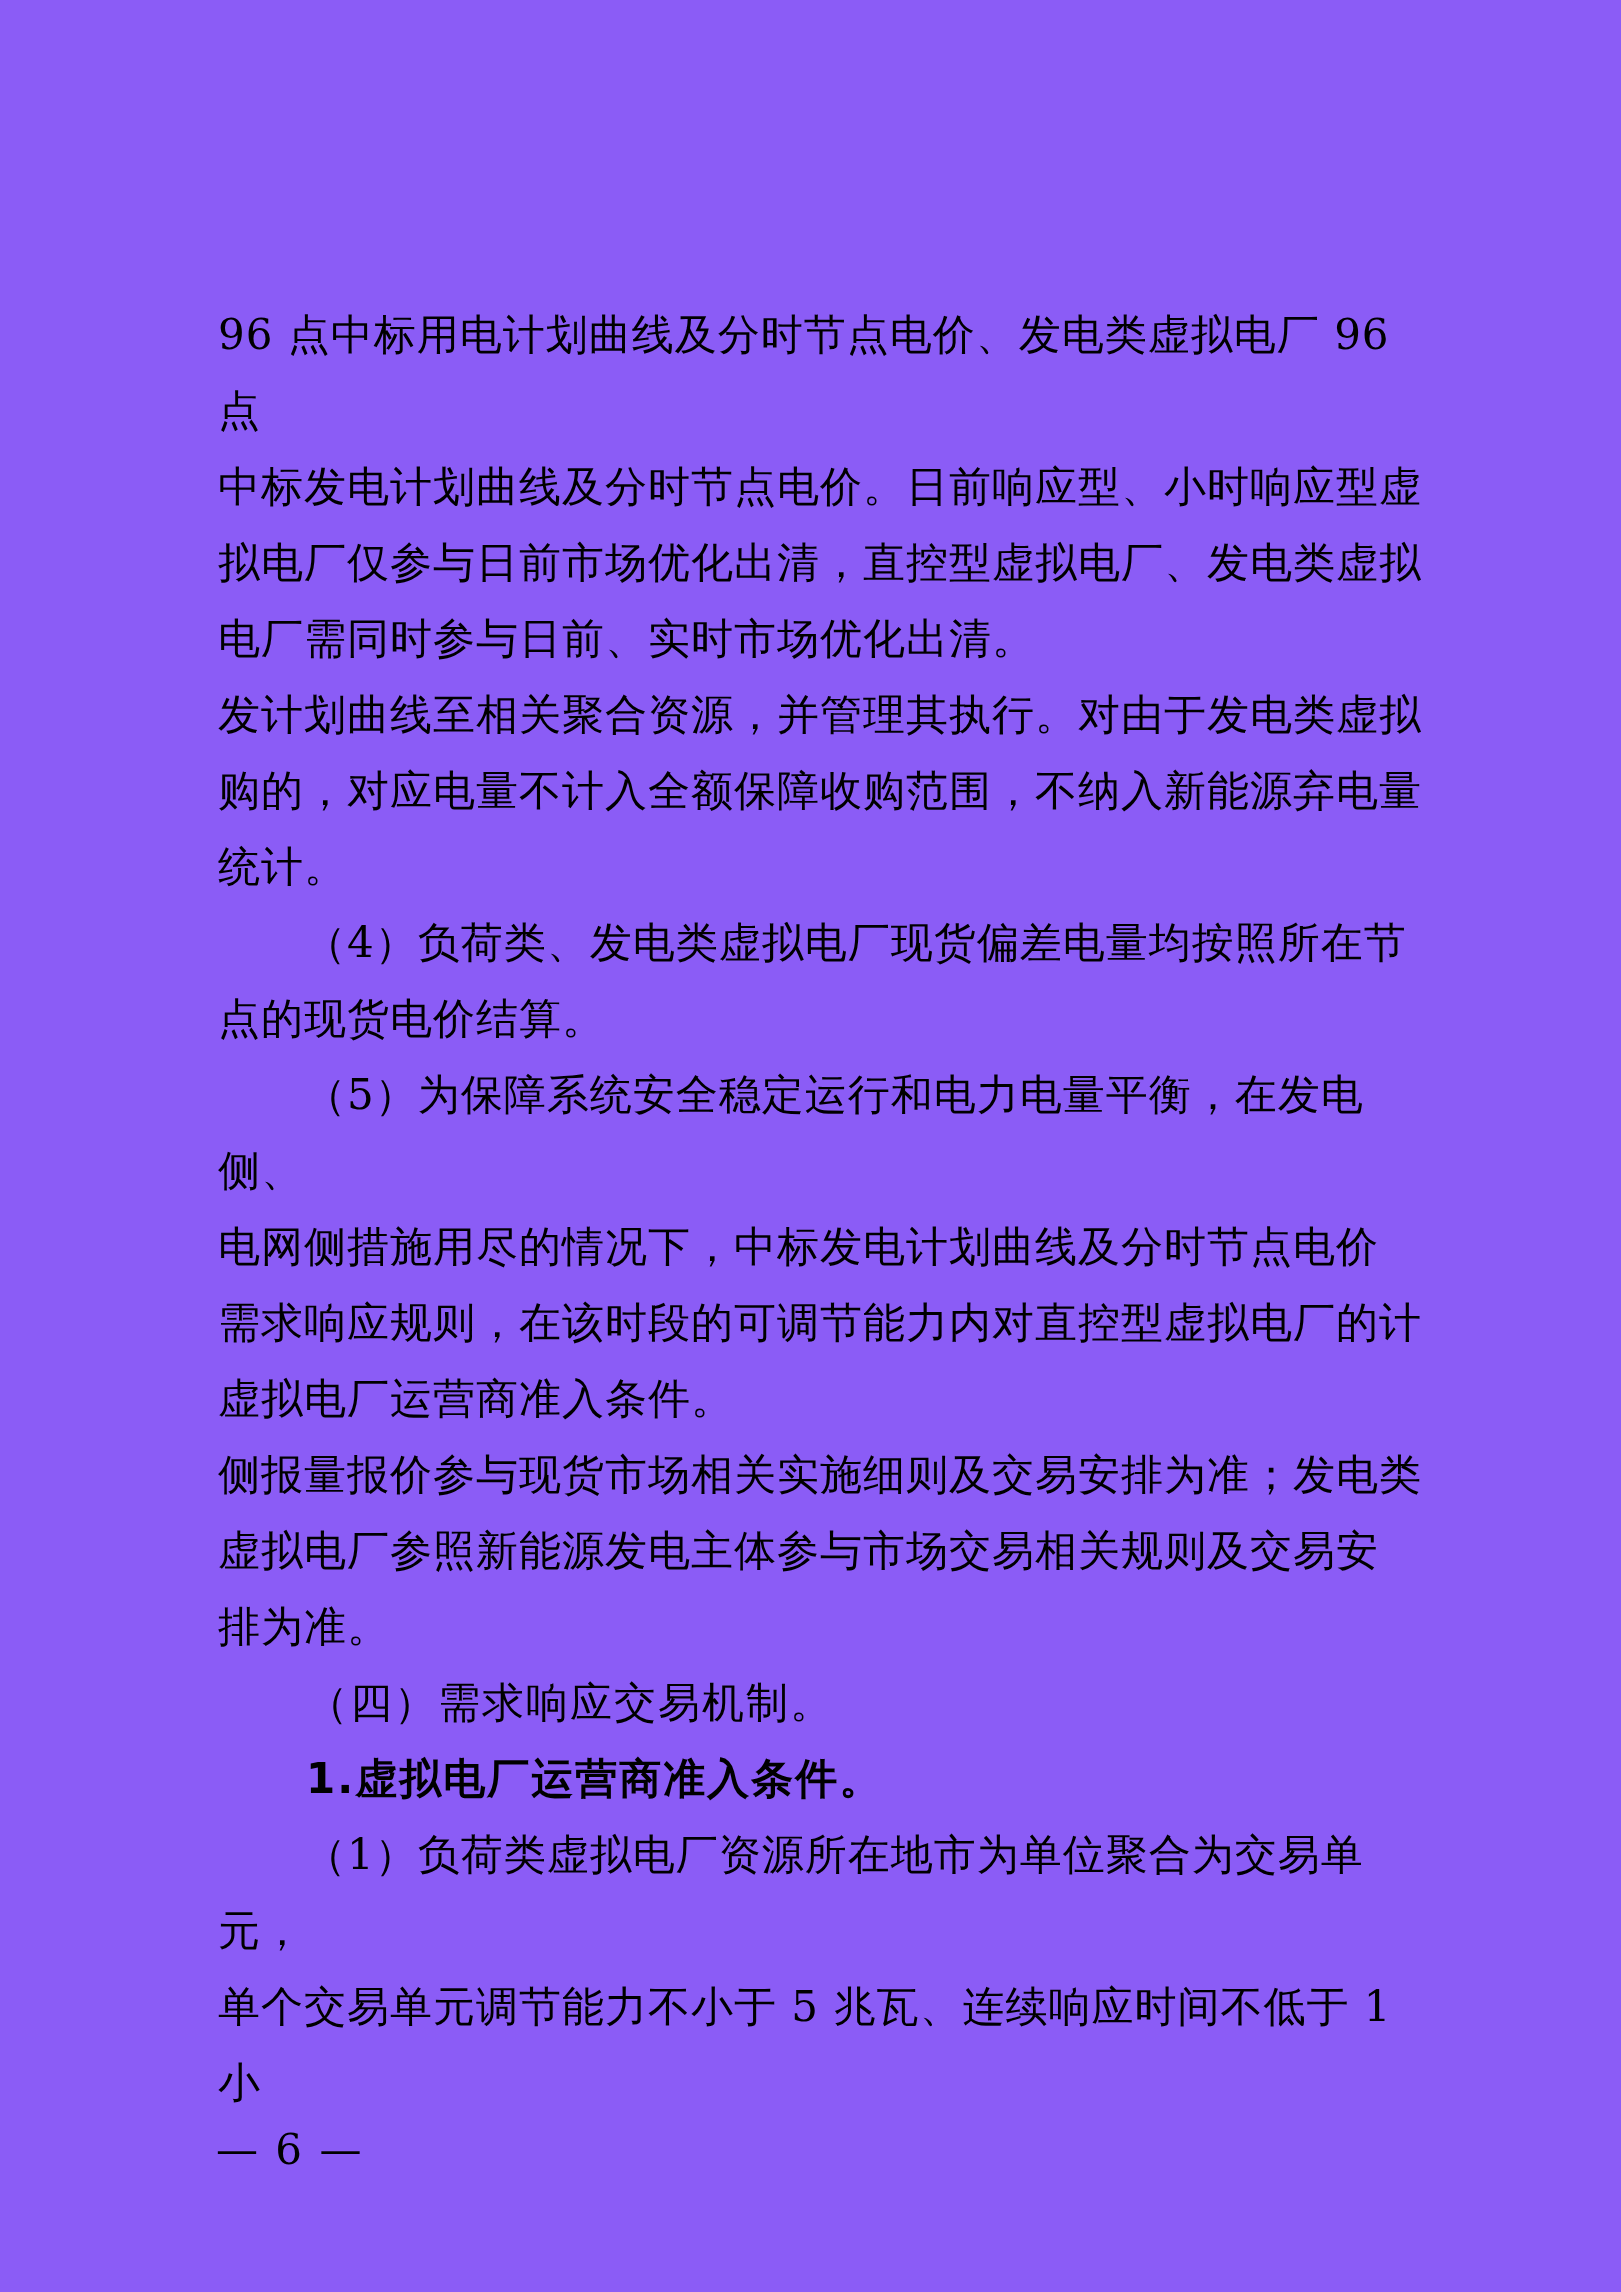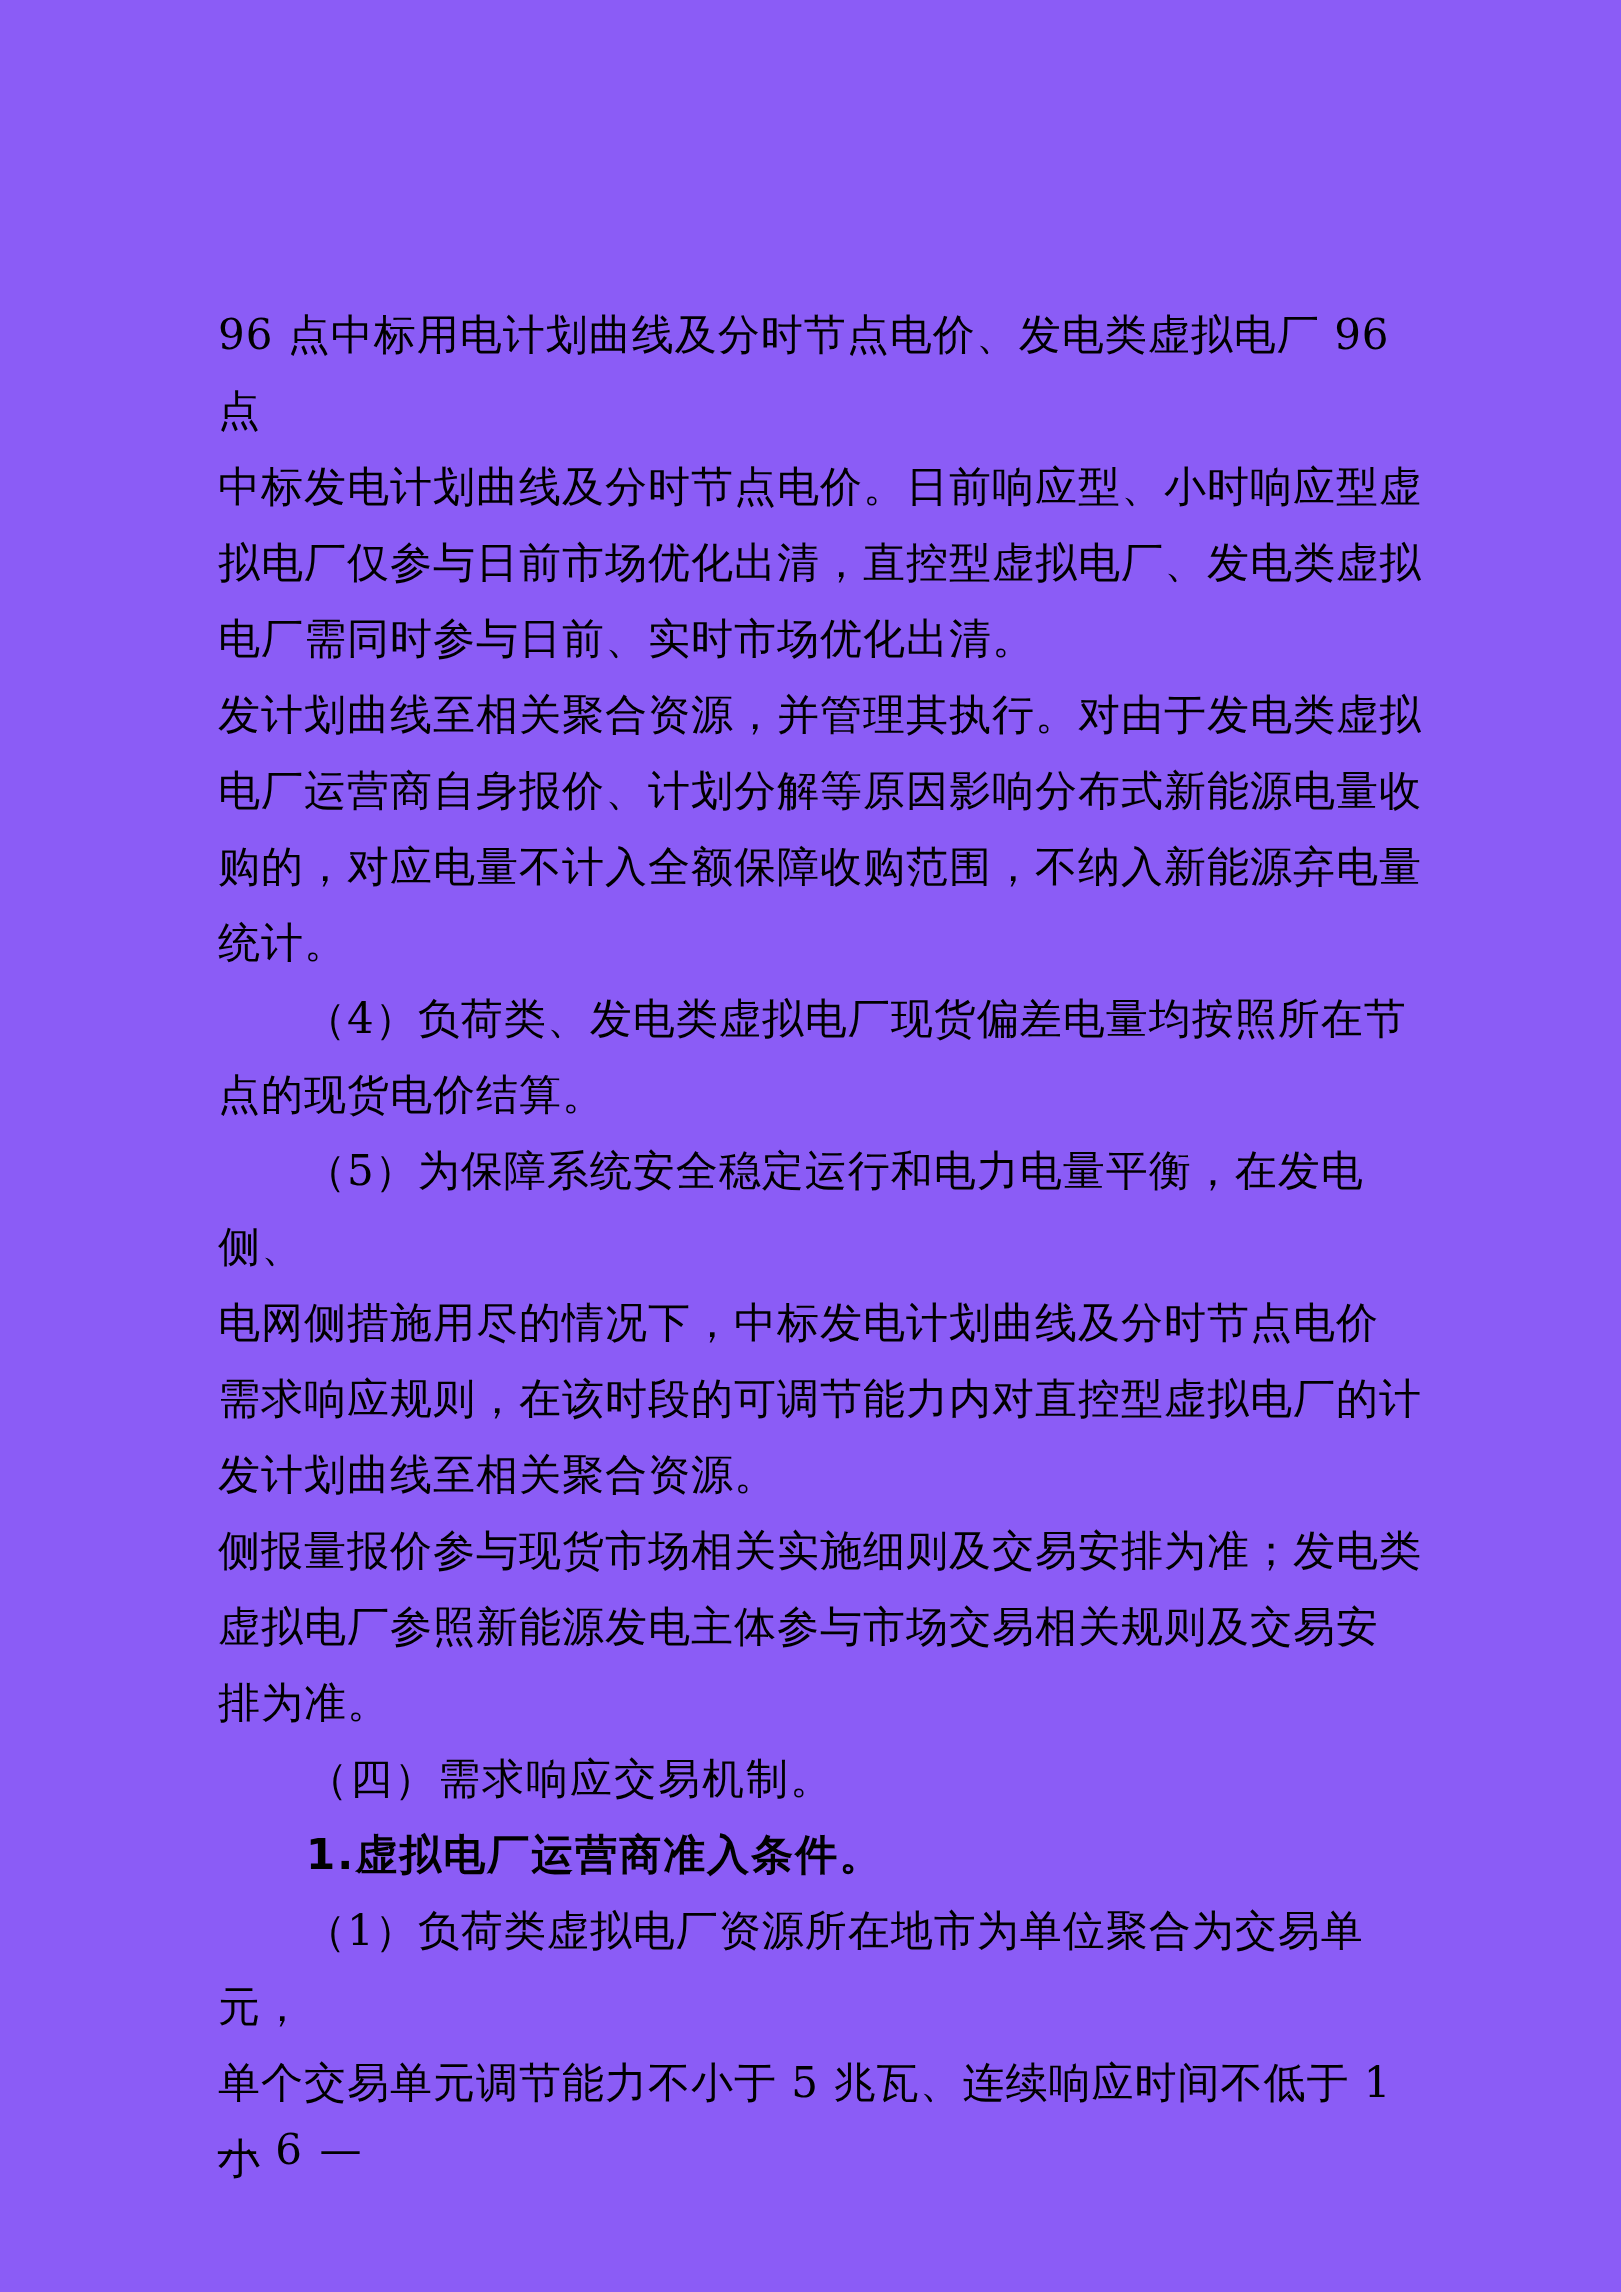--- a/index.html
+++ b/index.html
@@ -53,29 +53,28 @@
 </head>
 <body>
 
 <div class="page">
   <div class="content">
     <div class="line">96 点中标用电计划曲线及分时节点电价、发电类虚拟电厂 96 点</div>
     <div class="line">中标发电计划曲线及分时节点电价。日前响应型、小时响应型虚</div>
     <div class="line">拟电厂仅参与日前市场优化出清，直控型虚拟电厂、发电类虚拟</div>
     <div class="line">电厂需同时参与日前、实时市场优化出清。</div>
     <div class="line">发计划曲线至相关聚合资源，并管理其执行。对由于发电类虚拟</div>
-    <div class="line">电厂运营商自身报价、计划分解等原因影响分布式新能源电量收</div>
     <div class="line">购的，对应电量不计入全额保障收购范围，不纳入新能源弃电量</div>
     <div class="line">统计。</div>
     <div class="line">　　（4）负荷类、发电类虚拟电厂现货偏差电量均按照所在节</div>
     <div class="line">点的现货电价结算。</div>
     <div class="line">　　（5）为保障系统安全稳定运行和电力电量平衡，在发电侧、</div>
     <div class="line">电网侧措施用尽的情况下，中标发电计划曲线及分时节点电价</div>
     <div class="line">需求响应规则，在该时段的可调节能力内对直控型虚拟电厂的计</div>
-    <div class="line">发计划曲线至相关聚合资源。</div>
+    <div class="line">虚拟电厂运营商准入条件。</div>
     <div class="line">侧报量报价参与现货市场相关实施细则及交易安排为准；发电类</div>
     <div class="line">虚拟电厂参照新能源发电主体参与市场交易相关规则及交易安</div>
     <div class="line">排为准。</div>
     <div class="line kaiti">　　（四）需求响应交易机制。</div>
     <div class="line bold">　　1.虚拟电厂运营商准入条件。</div>
     <div class="line">　　（1）负荷类虚拟电厂资源所在地市为单位聚合为交易单元，</div>
     <div class="line">单个交易单元调节能力不小于 5 兆瓦、连续响应时间不低于 1 小</div>
   </div>
 
   <div class="footer">— 6 —</div>

